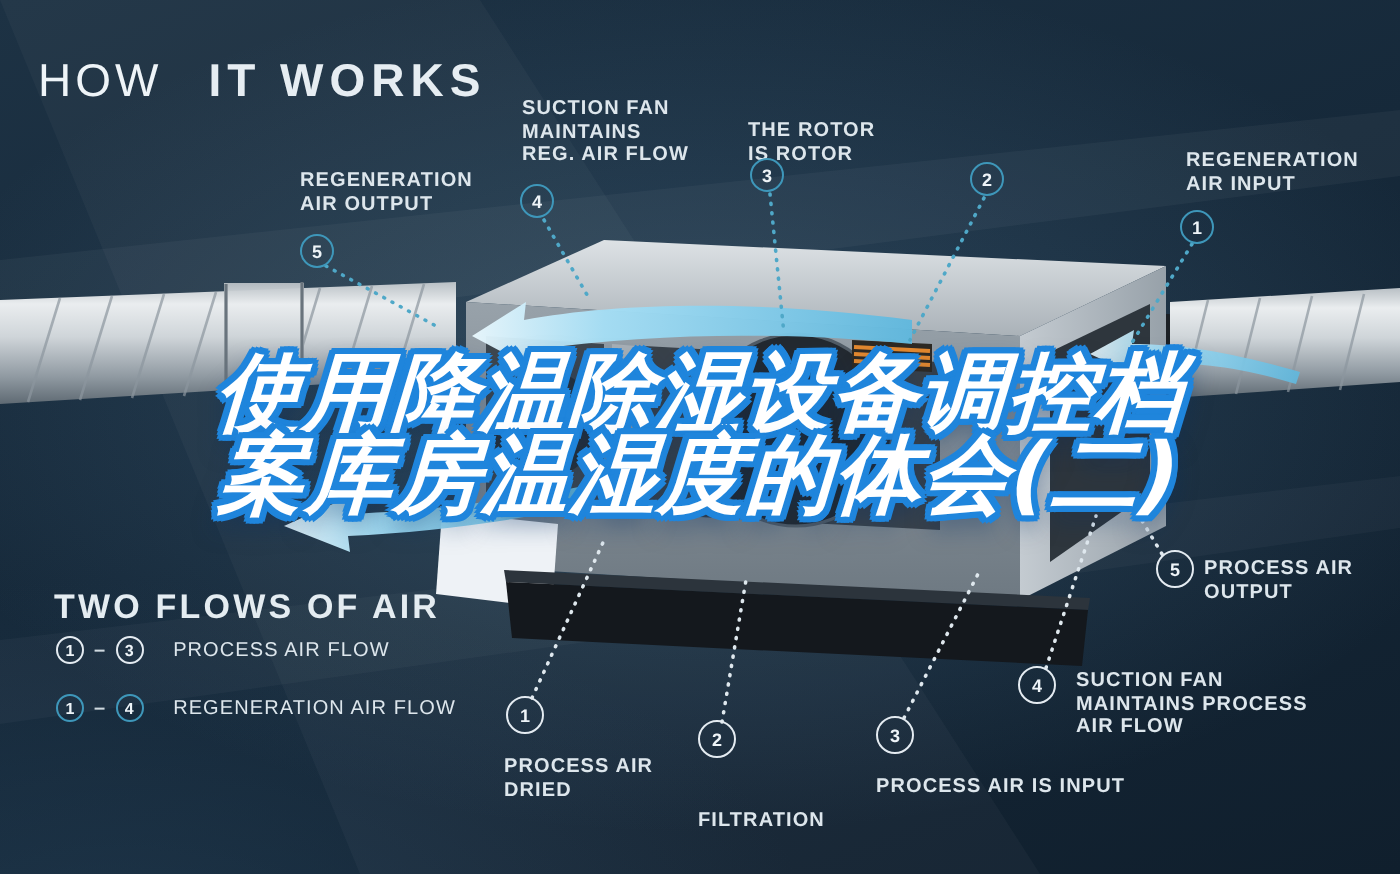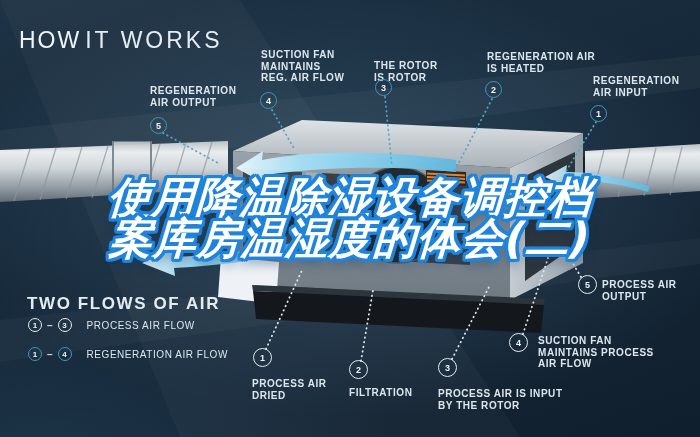--- a/index.html
+++ b/index.html
@@ -8,21 +8,21 @@
     font-family:"Liberation Sans",sans-serif;
     background:
       radial-gradient(ellipse 560px 300px at 50% 46%, rgba(96,138,170,.30), rgba(96,138,170,0) 72%),
       radial-gradient(ellipse 500px 260px at 8% 108%, rgba(40,70,95,.45), rgba(40,70,95,0) 70%),
       linear-gradient(160deg,#1d3244 0%,#16293a 45%,#101f2d 100%);
   }
   .scene{position:absolute;left:0;top:0;}
   
   .title{position:absolute;color:#eef4f8;font-size:23px;letter-spacing:2px;white-space:nowrap;}
   .t-bold{font-weight:400;}
-  .t-light{font-weight:400;margin-left:4px;letter-spacing:3px;color:#e6edf2;}
+  .t-light{font-weight:700;margin-left:23px;letter-spacing:3px;color:#e6edf2;}
   
   .lbl{position:absolute;color:#dde6ec;font-size:10px;font-weight:700;line-height:11.5px;letter-spacing:.55px;}
   .ln{display:block;white-space:nowrap;}
   .circ{border-radius:50%;display:flex;align-items:center;justify-content:center;
         color:#eef4f8;font-size:9px;font-weight:700;box-sizing:border-box;}
   .abs{position:absolute;}
   .c-teal{border:1.7px solid #3e97ba;}
   .c-white{border:1.7px solid #e4ebf1;}
   .c17{width:17px;height:17px;}
   .c19{width:19px;height:19px;}
@@ -163,24 +163,20 @@
     </div>
 
   <div class="lbl ui" style="left:374px;top:60px">
     <span class="ln">THE ROTOR</span>
     <span class="ln">IS ROTOR</span>
   </div>
   <div class="circ abs c17 c-teal ui" style="left:375px;top:79px">
       <span>3</span>
     </div>
 
-  <div class="lbl ui" style="left:487px;top:51px">
-    <span class="ln">REGENERATION AIR</span>
-    <span class="ln">IS HEATED</span>
-  </div>
   <div class="circ abs c17 c-teal ui" style="left:485px;top:81px">
       <span>2</span>
     </div>
 
   <div class="lbl ui" style="left:593px;top:75px">
     <span class="ln">REGENERATION</span>
     <span class="ln">AIR INPUT</span>
   </div>
   <div class="circ abs c17 c-teal ui" style="left:590px;top:105px">
       <span>1</span>
@@ -190,30 +186,29 @@
       <span>1</span>
     </div>
   <div class="lbl ui" style="left:252px;top:378px">
     <span class="ln">PROCESS AIR</span>
     <span class="ln">DRIED</span>
   </div>
 
   <div class="circ abs c19 c-white ui" style="left:349px;top:360px">
       <span>2</span>
     </div>
-  <div class="lbl ui" style="left:349px;top:387px">
+  <div class="lbl ui" style="left:349px;top:405px">
     <span class="ln">FILTRATION</span>
   </div>
 
   <div class="circ abs c19 c-white ui" style="left:438px;top:358px">
       <span>3</span>
     </div>
   <div class="lbl ui" style="left:438px;top:388px">
     <span class="ln">PROCESS AIR IS INPUT</span>
-    <span class="ln">BY THE ROTOR</span>
   </div>
 
   <div class="circ abs c19 c-white ui" style="left:509px;top:333px">
       <span>4</span>
     </div>
   <div class="lbl ui" style="left:538px;top:335px">
     <span class="ln">SUCTION FAN</span>
     <span class="ln">MAINTAINS PROCESS</span>
     <span class="ln">AIR FLOW</span>
   </div>

